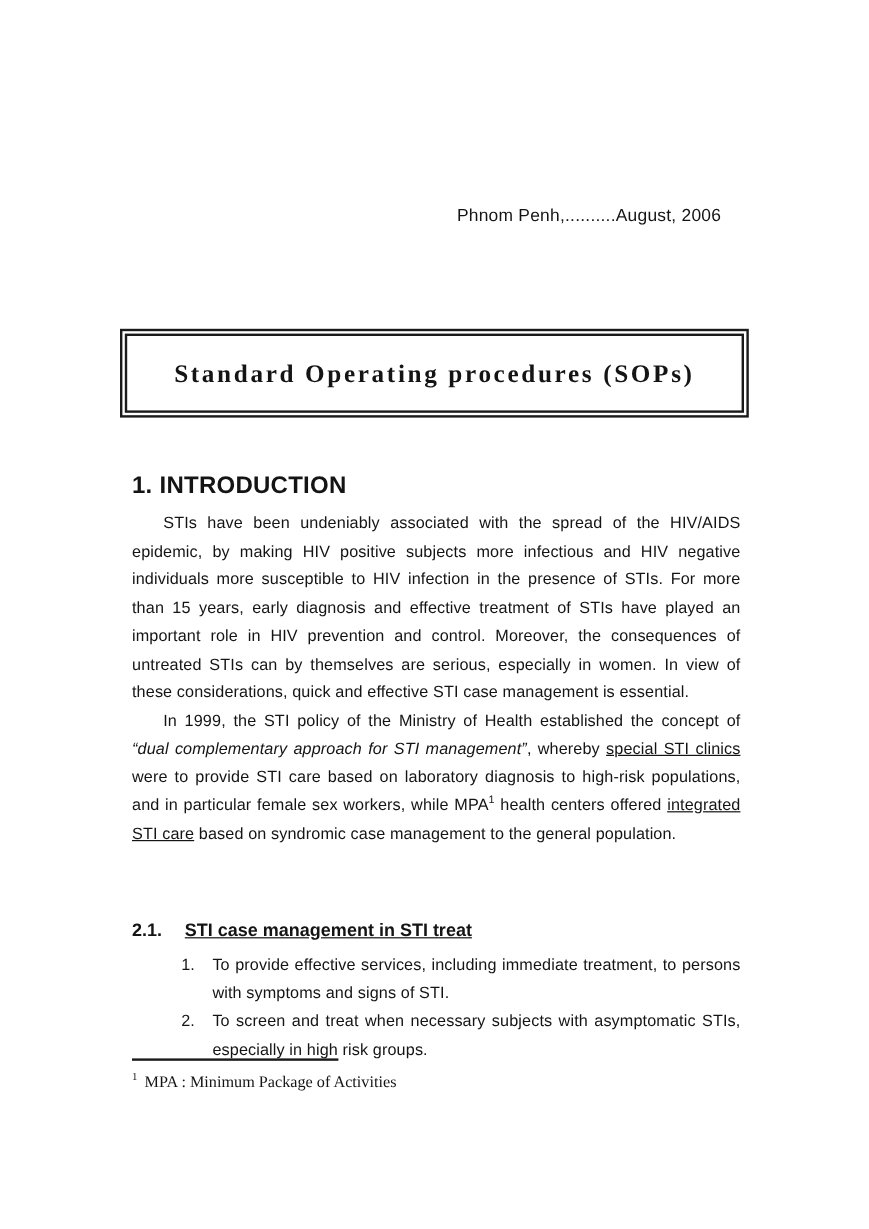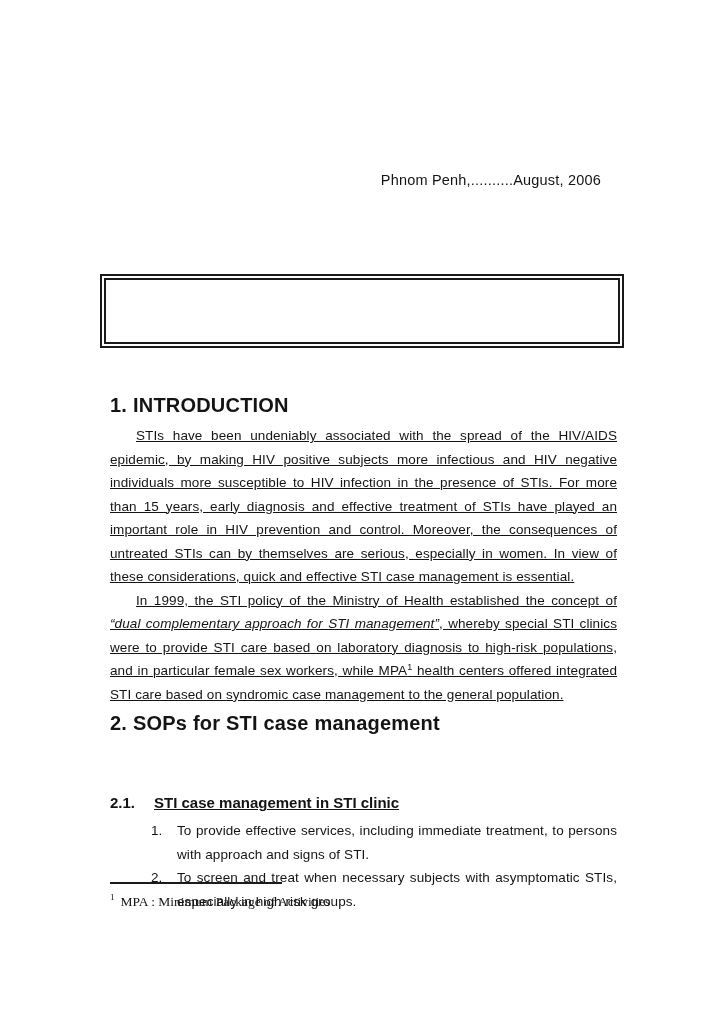--- a/index.html
+++ b/index.html
@@ -68,21 +68,20 @@
     width: 23px;
   }
 
   .body-para {
     margin-top: 9px;
     font-size: 13.5px;
     line-height: 23.5px;
     text-align: justify;
     text-indent: 26px;
     letter-spacing: 0.1px;
-    text-decoration: underline;
   }
   .body-para.second { margin-top: 0; }
 
   .seg-italic { font-style: italic; }
   .seg-underline { text-decoration: underline; margin-top: 20px; }
   sup.fn-ref {
     font-size: 9px;
     vertical-align: super;
     line-height: 0;
   }
@@ -144,48 +143,46 @@
 </style>
 </head>
 <body>
 
 <div class="page">
 
   <div class="date-line">Phnom Penh,..........August, 2006</div>
 
   <div class="title-box">
     <div class="title-box-inner">
+      <div class="title-line">Standard Operating procedures (SOPs)</div>
     </div>
   </div>
 
   <div class="content">
 
     <div class="h-main">
       <span class="h-num">1.</span><span>INTRODUCTION</span>
     </div>
 
     <p class="body-para">STIs have been undeniably associated with the spread of the HIV/AIDS epidemic, by making HIV positive subjects more infectious and HIV negative individuals more susceptible to HIV infection in the presence of STIs. For more than 15 years, early diagnosis and effective treatment of STIs have played an important role in HIV prevention and control. Moreover, the consequences of untreated STIs can by themselves are serious, especially in women. In view of these considerations, quick and effective STI case management is essential.</p>
 
     <p class="body-para second">
       <span>In 1999, the STI policy of the Ministry of Health established the concept of </span><span class="seg-italic">“dual complementary approach for STI management”</span><span>, whereby </span><span class="seg-underline">special STI clinics</span><span> were to provide STI care based on laboratory diagnosis to high-risk populations, and in particular female sex workers, while MPA</span><sup class="fn-ref">1</sup><span> health centers offered </span><span class="seg-underline">integrated STI care</span><span> based on syndromic case management to the general population.</span>
     </p>
 
-    <div class="h-main h-sec2">
-      <span class="h-num">2.</span><span>SOPs for STI case management</span>
-    </div>
 
     <div class="sub-heading level2">
-      <span class="sub-num">2.1.</span><span class="sub-text">STI case management in STI clinic</span>
+      <span class="sub-num">2.1.</span><span class="sub-text">STI case management in STI treat</span>
     </div>
 
 
     <div class="roles-list">
       <div class="list-item">
         <span class="li-num">1.</span>
-        <span class="li-text">To provide effective services, including immediate treatment, to persons with approach and signs of STI.</span>
+        <span class="li-text">To provide effective services, including immediate treatment, to persons with symptoms and signs of STI.</span>
       </div>
       <div class="list-item">
         <span class="li-num">2.</span>
         <span class="li-text">To screen and treat when necessary subjects with asymptomatic STIs, especially in high risk groups.</span>
       </div>
     </div>
 
   </div>
 
   <div class="footnote">

